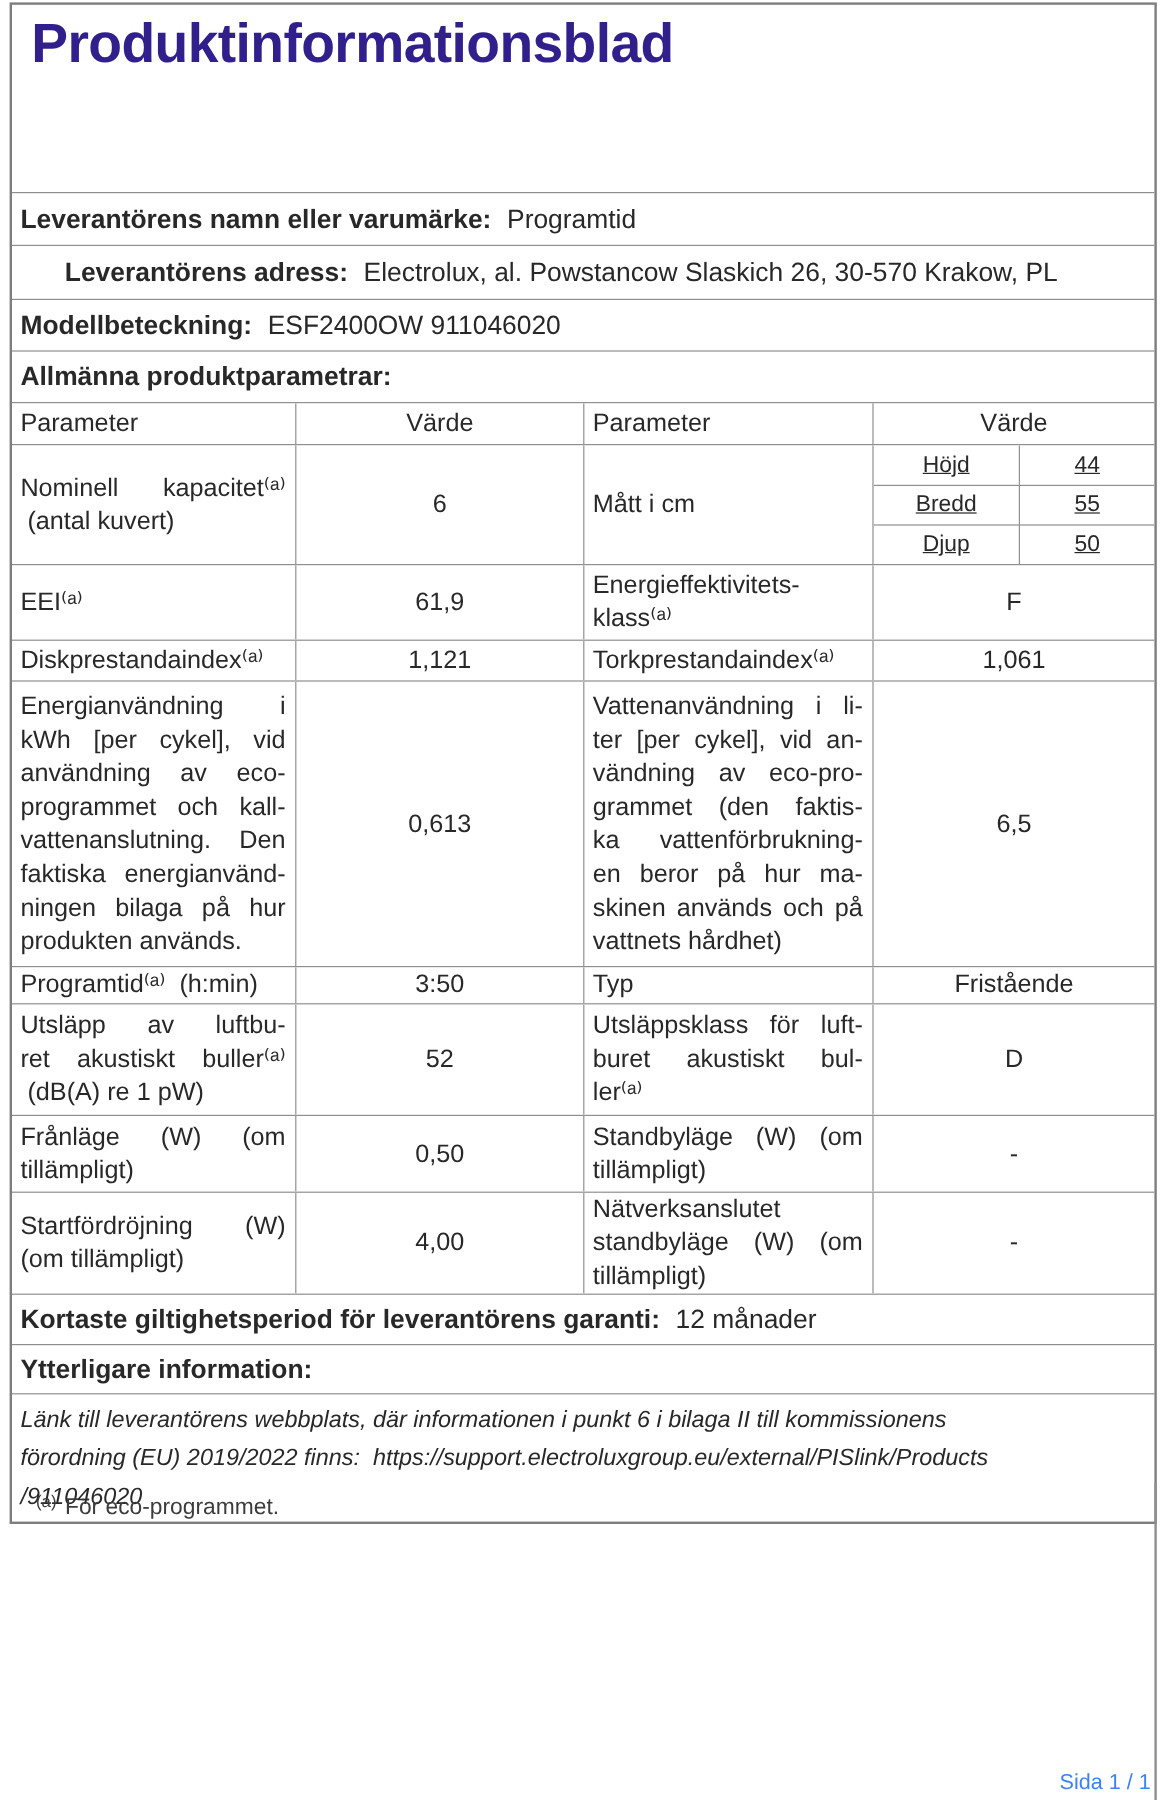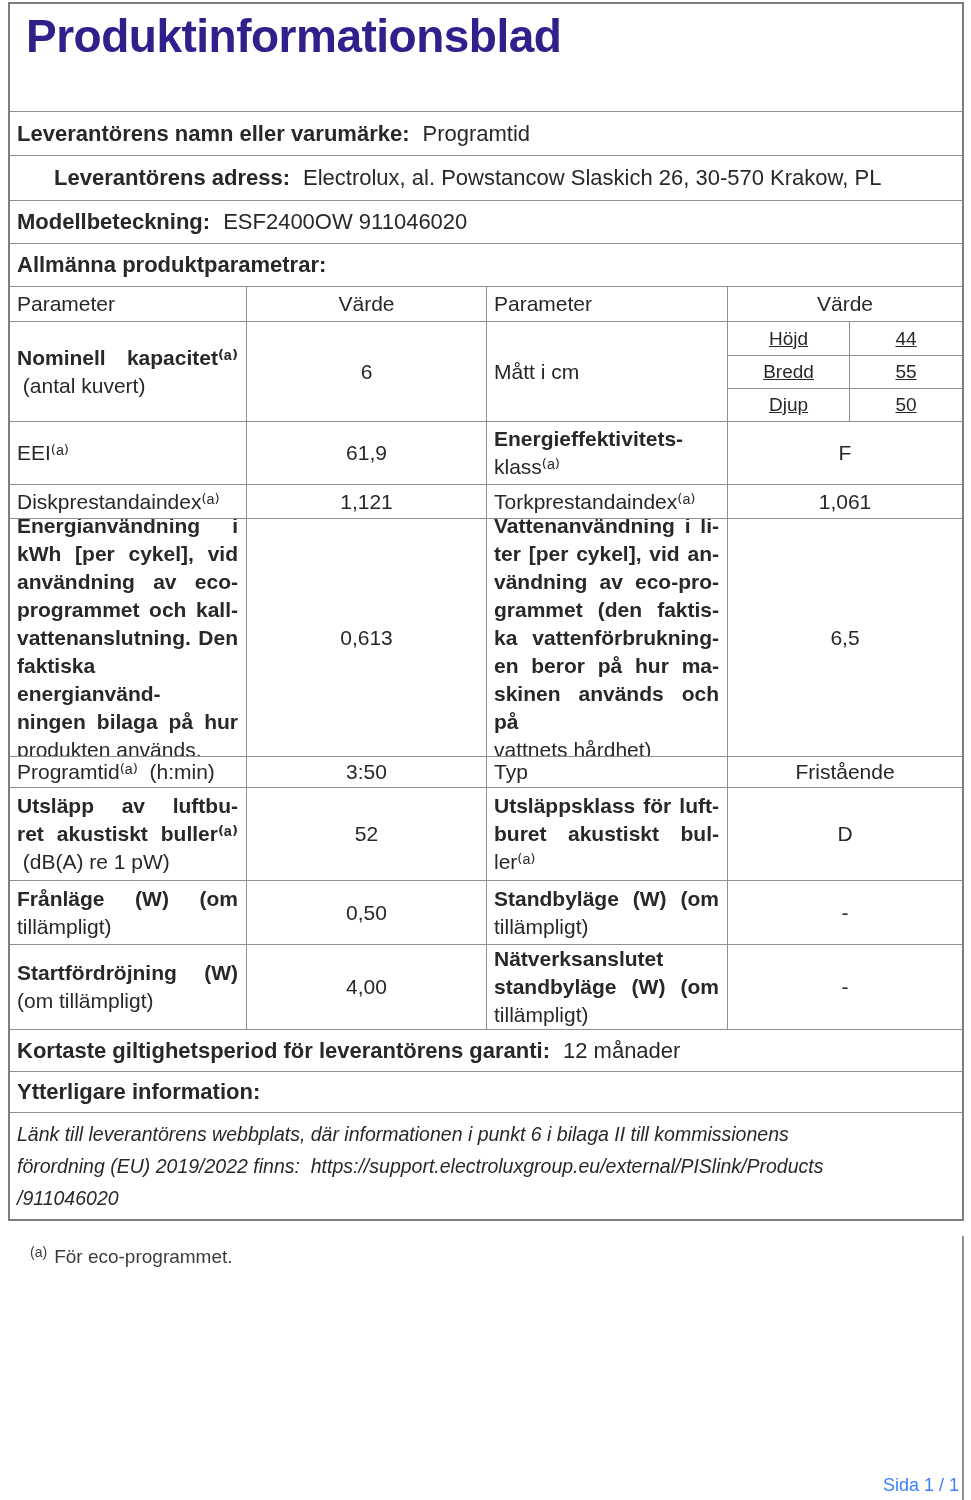--- a/index.html
+++ b/index.html
@@ -29,21 +29,21 @@
   .lrow .val{margin-left:13px;white-space:pre-wrap;}
 
   
   .grid{display:grid;grid-template-columns:236px 240px 241px 235px;}
   .cell{box-sizing:border-box;min-width:0;overflow:hidden;font-size:21px;line-height:28px;}
   .bl{border-left:1.5px solid var(--line);}
   .cc{display:flex;align-items:center;justify-content:center;text-align:center;}
   .lc{display:flex;align-items:center;padding-left:7px;}
   .pc{display:flex;flex-direction:column;justify-content:center;padding:0 8px 0 7px;}
   .lines .ln{white-space:pre-wrap;}
-  .jp .ln:not(:last-child){text-align:justify;text-align-last:justify;font-weight:bold;}
+  .jp .ln:not(:last-child){text-align:justify;text-align-last:justify;}
   .hdr{font-size:21px;}
   .single{white-space:pre-wrap;}
 
   
   .dims{display:grid;grid-template-columns:122px 1fr;grid-template-rows:1fr 1fr 1fr;width:100%;height:100%;}
   .dims > div{box-sizing:border-box;display:flex;align-items:center;justify-content:center;font-size:19px;text-decoration:underline;}
   .dims .dn{border-right:1.5px solid var(--line);}
   .dims .bt{border-top:1.5px solid var(--line);}
 
   
@@ -55,21 +55,21 @@
   .page-indicator{position:absolute;right:12px;bottom:4px;font-size:18px;color:#3b82f6;}
   .edge{position:absolute;left:962px;top:1236px;width:2px;height:264px;background:var(--line);}
 </style>
 </head>
 <body>
 
 <div class="sheet">
 
   <div class="doc">
 
-    <div class="row title-block" style="height:108px;padding-left:16px;">
+    <div class="row title-block" style="height:157px;padding-left:16px;">
       <h1>Produktinformationsblad</h1>
     </div>
 
     <div class="row lrow" style="height:44px;">
       <span class="lab">Leverantörens namn eller varumärke:</span>
       <span class="val">Programtid</span>
     </div>
 
     <div class="row lrow" style="height:45px;padding-left:44px;">
       <span class="lab">Leverantörens adress:</span>

